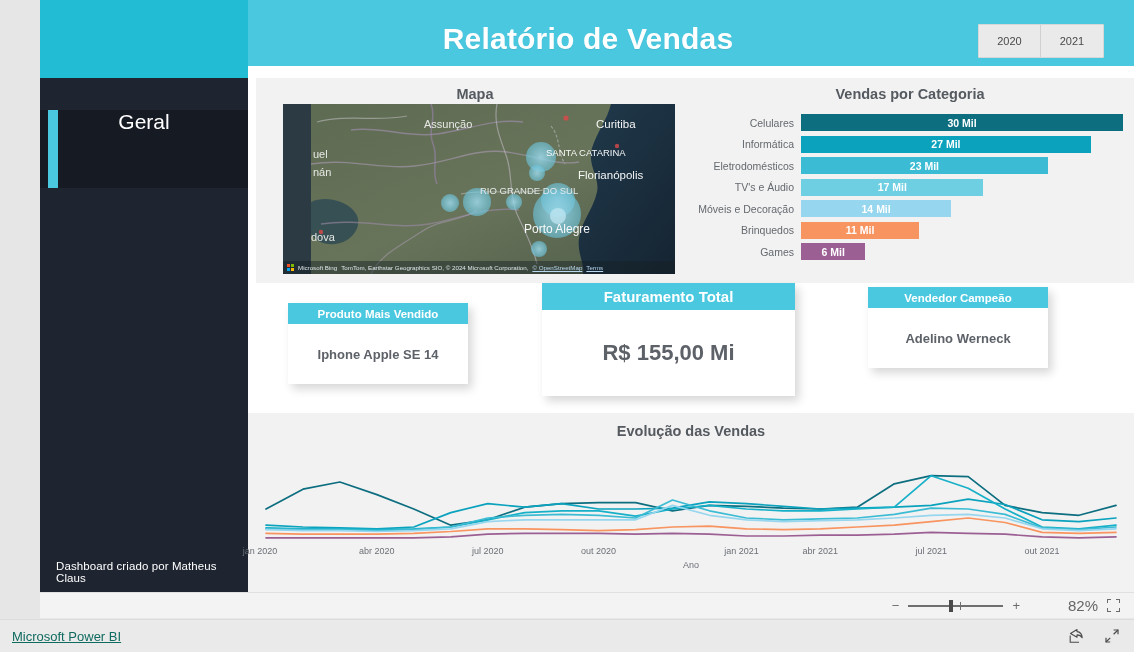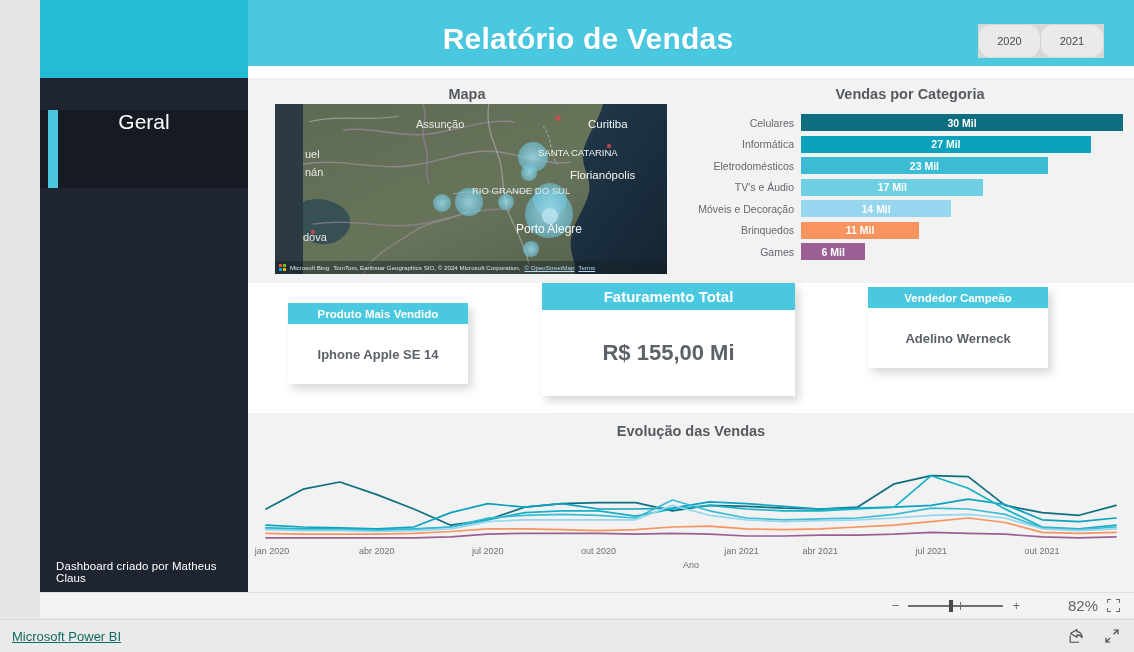--- a/index.html
+++ b/index.html
@@ -36,21 +36,20 @@
   }
   .year-slicer {
     position: absolute; right: 30px; top: 24px;
     display: flex; background: #d7d7d7; padding: 1px; border-radius: 1px;
   }
   .year-btn {
     width: 62px; height: 32px; background: #eaeaea;
     display: flex; align-items: center; justify-content: center;
     font-size: 11px; color: #4a4a4a; cursor: pointer;
     border-right: 1px solid #d0d0d0;
-    border-radius: 12px;
   }
   .year-btn:last-child { border-right: none; }
 
   
   .sidebar {
     position: absolute; left: 0; top: 78px; width: 208px; height: 514px;
     background: #1e2430;
   }
   .sidebar-item {
     position: absolute; left: 0; top: 32px; width: 208px; height: 78px;
@@ -69,21 +68,21 @@
   
   .content { position: absolute; left: 208px; top: 78px; width: 886px; height: 514px; }
 
   .panel { position: absolute; background: #f2f2f2; }
   .panel-title {
     width: 100%; text-align: center; color: #555a60;
     font-size: 14.5px; font-weight: bold; padding-top: 8px;
   }
 
   
-  .panel-map { left: 0; top: 0; width: 438px; height: 205px; }
+  .panel-map { left: 8px; top: 0; width: 438px; height: 205px; }
   .map-frame {
     position: absolute; left: 27px; top: 26px; width: 392px; height: 170px;
     overflow: hidden; background: #2b3a43; padding-left: 28px;
   }
   .map-svg { display: block; }
   .map-attrib {
     position: absolute; left: 0; bottom: 0; width: 100%; height: 13px;
     background: rgba(20,30,36,.45);
     display: flex; align-items: center; gap: 4px; padding-left: 4px;
     font-size: 6.2px; color: #dfe6ea; white-space: nowrap; overflow: hidden;
@@ -354,21 +353,21 @@
         <svg class="chart-svg" id="line-svg" width="870" height="100" viewBox="0 0 870 100">
             <path d="M10.0 60.0 L47.0 40.2 L83.9 33.0 L120.9 45.6 L157.8 60.0 L194.8 76.2 L231.7 70.8 L268.7 58.2 L305.7 54.6 L342.6 53.7 L379.6 53.7 L416.5 61.8 L453.5 56.4 L490.4 57.3 L527.4 59.1 L564.3 60.0 L601.3 58.2 L638.3 34.8 L675.2 26.7 L712.2 27.6 L749.1 56.4 L786.1 63.6 L823.0 66.3 L860.0 56.4" fill="none" stroke="#0d6e80" stroke-width="1.7" stroke-linejoin="round" stroke-linecap="round"></path>
             <path d="M10.0 76.2 L47.0 78.0 L83.9 78.9 L120.9 79.8 L157.8 78.0 L194.8 63.6 L231.7 54.6 L268.7 58.2 L305.7 54.6 L342.6 60.0 L379.6 60.0 L416.5 59.1 L453.5 52.8 L490.4 54.6 L527.4 57.3 L564.3 60.0 L601.3 59.1 L638.3 58.2 L675.2 56.4 L712.2 50.1 L749.1 55.5 L786.1 70.8 L823.0 72.6 L860.0 69.0" fill="none" stroke="#0aa2bd" stroke-width="1.7" stroke-linejoin="round" stroke-linecap="round"></path>
             <path d="M10.0 78.9 L47.0 79.8 L83.9 79.8 L120.9 80.7 L157.8 79.8 L194.8 78.0 L231.7 70.8 L268.7 63.6 L305.7 61.8 L342.6 61.8 L379.6 67.2 L416.5 60.0 L453.5 56.4 L490.4 60.0 L527.4 61.8 L564.3 61.8 L601.3 60.0 L638.3 58.2 L675.2 26.7 L712.2 39.3 L749.1 60.0 L786.1 78.0 L823.0 79.8 L860.0 76.2" fill="none" stroke="#16b0c8" stroke-width="1.7" stroke-linejoin="round" stroke-linecap="round"></path>
             <path d="M10.0 79.8 L47.0 80.7 L83.9 80.7 L120.9 81.6 L157.8 80.7 L194.8 78.0 L231.7 69.0 L268.7 66.3 L305.7 65.4 L342.6 66.3 L379.6 69.0 L416.5 51.0 L453.5 61.8 L490.4 69.0 L527.4 70.8 L564.3 69.9 L601.3 69.0 L638.3 65.4 L675.2 59.1 L712.2 60.0 L749.1 65.4 L786.1 78.9 L823.0 80.7 L860.0 78.0" fill="none" stroke="#3cbcd4" stroke-width="1.7" stroke-linejoin="round" stroke-linecap="round"></path>
             <path d="M10.0 80.7 L47.0 81.6 L83.9 81.6 L120.9 82.5 L157.8 81.6 L194.8 79.8 L231.7 72.6 L268.7 70.8 L305.7 70.8 L342.6 70.8 L379.6 70.8 L416.5 56.4 L453.5 66.3 L490.4 70.8 L527.4 72.6 L564.3 71.7 L601.3 70.8 L638.3 69.0 L675.2 66.3 L712.2 65.4 L749.1 69.0 L786.1 79.8 L823.0 81.6 L860.0 79.8" fill="none" stroke="#96d6ee" stroke-width="1.7" stroke-linejoin="round" stroke-linecap="round"></path>
             <path d="M10.0 84.3 L47.0 85.2 L83.9 85.2 L120.9 85.2 L157.8 84.3 L194.8 82.5 L231.7 79.8 L268.7 79.8 L305.7 80.7 L342.6 81.6 L379.6 80.7 L416.5 78.0 L453.5 77.1 L490.4 79.8 L527.4 80.7 L564.3 79.8 L601.3 78.0 L638.3 76.2 L675.2 72.6 L712.2 69.0 L749.1 73.5 L786.1 83.4 L823.0 84.3 L860.0 83.4" fill="none" stroke="#f8945f" stroke-width="1.7" stroke-linejoin="round" stroke-linecap="round"></path>
             <path d="M10.0 88.8 L47.0 88.8 L83.9 88.8 L120.9 88.8 L157.8 88.8 L194.8 87.9 L231.7 85.2 L268.7 84.3 L305.7 84.3 L342.6 84.3 L379.6 85.2 L416.5 84.3 L453.5 85.2 L490.4 87.0 L527.4 87.0 L564.3 86.1 L601.3 86.1 L638.3 85.2 L675.2 83.4 L712.2 84.3 L749.1 85.2 L786.1 87.9 L823.0 88.8 L860.0 87.9" fill="none" stroke="#9c5f94" stroke-width="1.7" stroke-linejoin="round" stroke-linecap="round"></path>
           </svg>
         <div class="x-labels" id="x-labels">
-            <span class="x-label" style="left: 24px;">jan 2020</span>
+            <span class="x-label" style="left: 12px;">jan 2020</span>
             <span class="x-label" style="left: 128.87px;">abr 2020</span>
             <span class="x-label" style="left: 239.739px;">jul 2020</span>
             <span class="x-label" style="left: 350.609px;">out 2020</span>
             <span class="x-label" style="left: 461.478px; margin-left: 32px;">jan 2021</span>
             <span class="x-label" style="left: 572.348px;">abr 2021</span>
             <span class="x-label" style="left: 683.217px;">jul 2021</span>
             <span class="x-label" style="left: 794.087px;">out 2021</span>
           </div>
         <div class="axis-title">Ano</div>
       </div>

